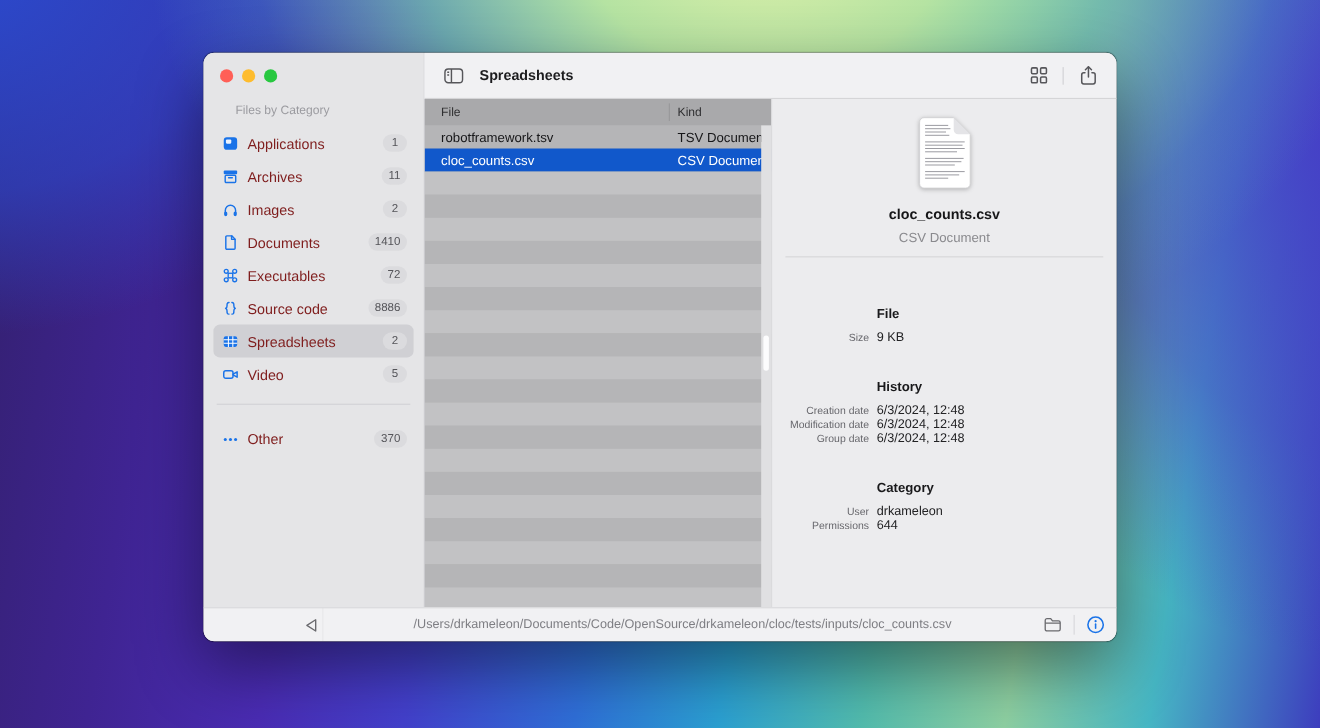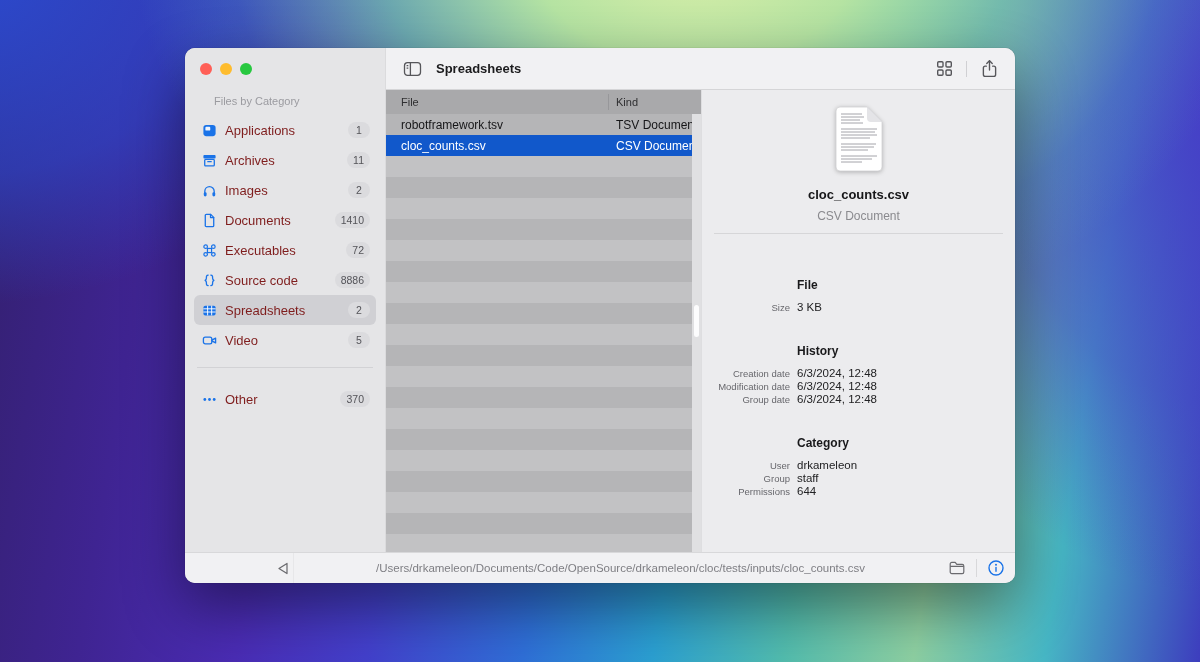--- a/index.html
+++ b/index.html
@@ -312,21 +312,21 @@
           </svg>
         </div>
         <div class="d-name">cloc_counts.csv</div>
         <div class="d-kind">CSV Document</div>
         <div class="d-divider"></div>
         <div id="d-sections">
             <div class="d-section">
               <div class="sec-title">File</div>
               <div class="info-row">
                 <span class="info-label">Size</span>
-                <span class="info-value">3 KB</span>
+                <span class="info-value">9 KB</span>
               </div>
             </div>
             <div class="d-section">
               <div class="sec-title">History</div>
               <div class="info-row">
                 <span class="info-label">Creation date</span>
                 <span class="info-value">6/3/2024, 12:48</span>
               </div>
               <div class="info-row">
                 <span class="info-label">Modification date</span>
@@ -335,24 +335,20 @@
               <div class="info-row">
                 <span class="info-label">Group date</span>
                 <span class="info-value">6/3/2024, 12:48</span>
               </div>
             </div>
             <div class="d-section">
               <div class="sec-title">Category</div>
               <div class="info-row">
                 <span class="info-label">User</span>
                 <span class="info-value">drkameleon</span>
-              </div>
-              <div class="info-row">
-                <span class="info-label">Group</span>
-                <span class="info-value">staff</span>
               </div>
               <div class="info-row">
                 <span class="info-label">Permissions</span>
                 <span class="info-value">644</span>
               </div>
             </div>
           </div>
       </div>
     </div>
   </div>

